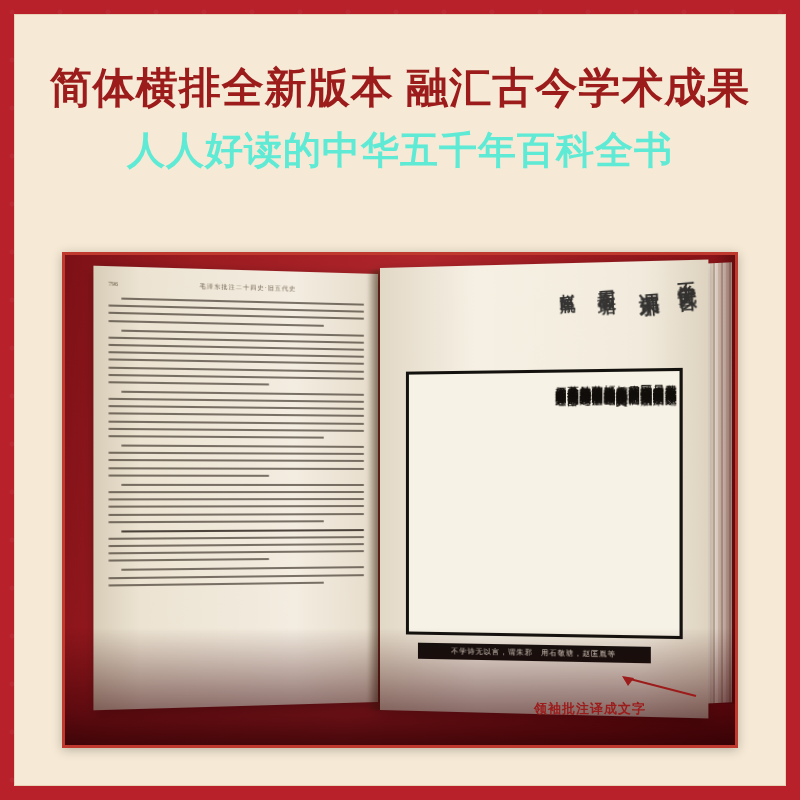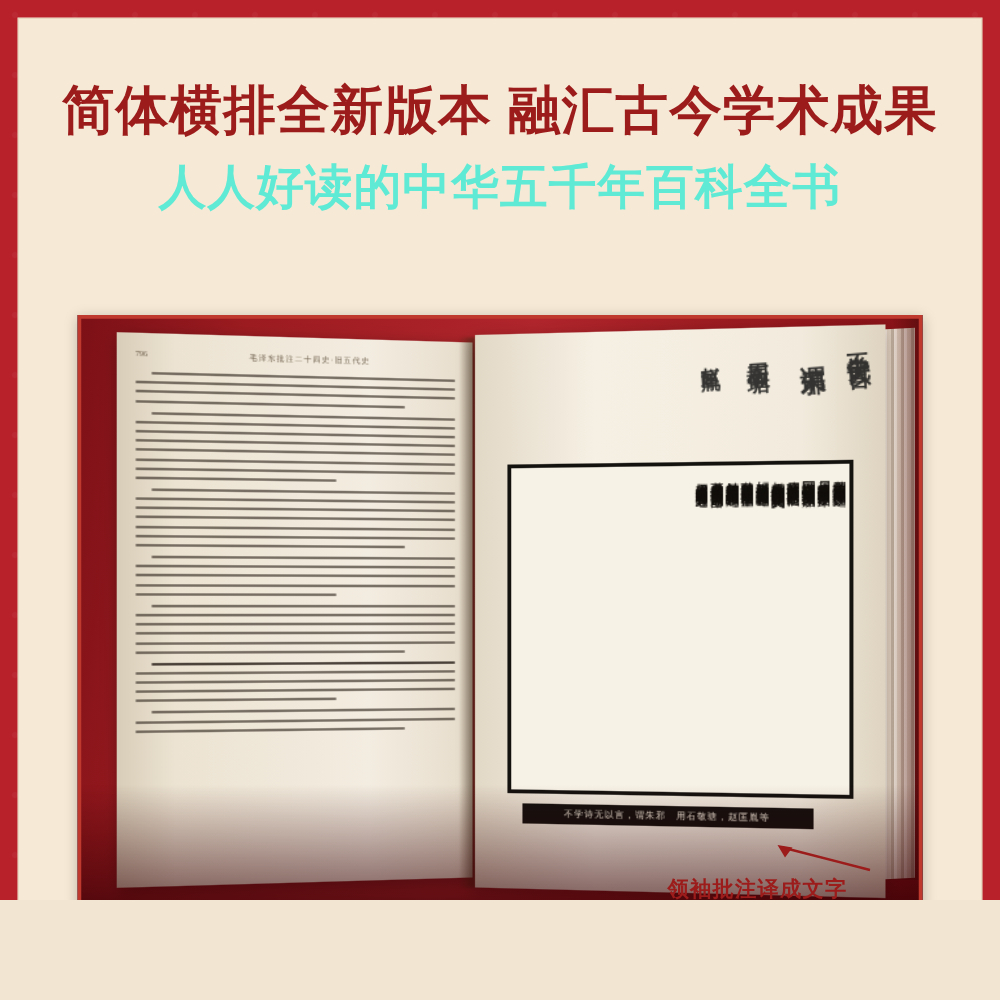--- a/index.html
+++ b/index.html
@@ -11,21 +11,21 @@
     height: 800px;
     font-family: "Liberation Sans", sans-serif;
     background: #f2e6d2;
     overflow: hidden;
   }
 
   
   .poster {
     position: relative;
     width: 800px;
-    height: 720px;
+    height: 800px;
     background: #b8202a;
     overflow: hidden;
   }
   
   .poster::before {
     content: "";
     position: absolute;
     inset: 0;
     background-image:
       radial-gradient(circle at 12px 12px, rgba(255,255,255,0.045) 2px, transparent 3px),
@@ -263,21 +263,21 @@
     align-items: center;
     justify-content: center;
     letter-spacing: 1px;
   }
 
   
   .caption-note {
     position: absolute;
     left: 534px;
     top: 700px;
-    font-size: 17px;
+    font-size: 13px;
     color: #9c1b1b;
     font-weight: bold;
     letter-spacing: 1px;
     white-space: nowrap;
     z-index: 6;
   }
   .arrow {
     position: absolute;
     left: 612px;
     top: 672px;

